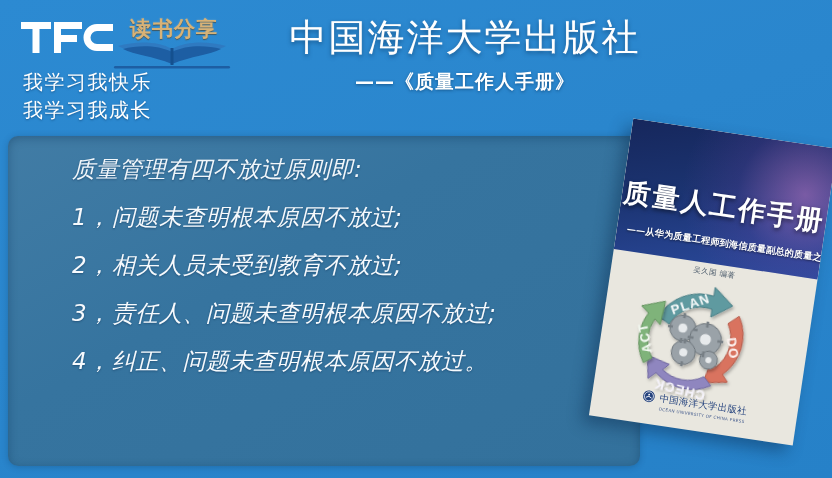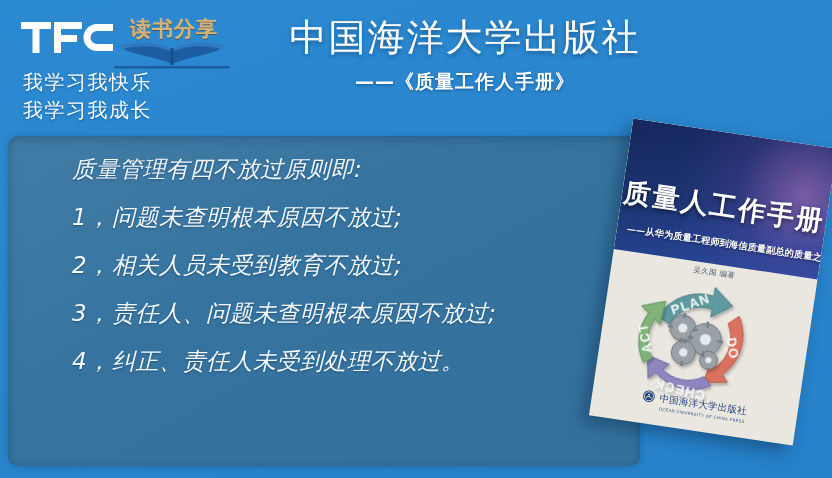--- a/index.html
+++ b/index.html
@@ -310,21 +310,21 @@
       <div class="item">
         <span class="num">1，</span><span>问题未查明根本原因不放过;</span>
       </div>
       <div class="item">
         <span class="num">2，</span><span>相关人员未受到教育不放过;</span>
       </div>
       <div class="item">
         <span class="num">3，</span><span>责任人、问题未查明根本原因不放过;</span>
       </div>
       <div class="item">
-        <span class="num">4，</span><span>纠正、责任人未受到处理不放过。</span>
+        <span class="num">4，</span><span>纠正、问题未查明根本原因不放过。</span>
       </div>
     </div>
   </div>
 
   <div class="book-wrap">
     <div class="book-edge"></div>
 
     <div class="book">
       <div class="book-top"></div>
 

